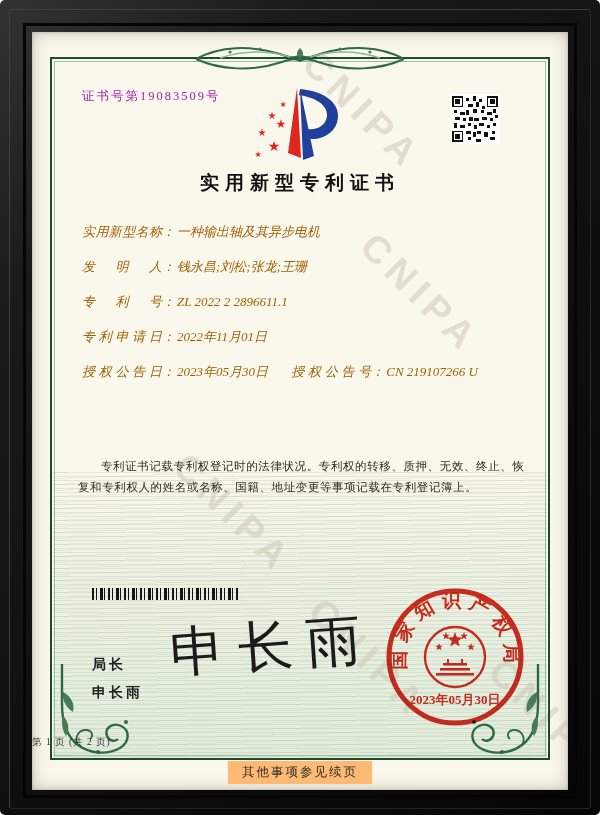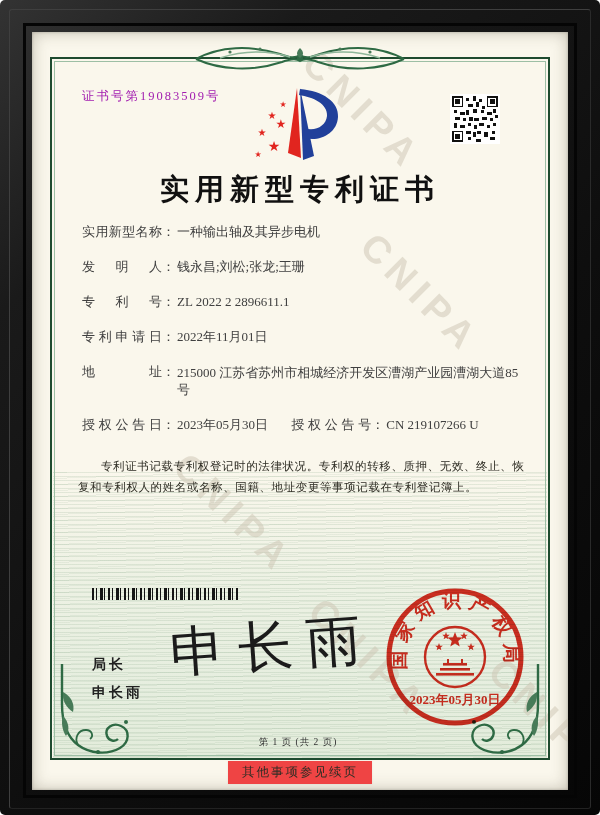--- a/index.html
+++ b/index.html
@@ -37,25 +37,25 @@
   .top-ornament { position:absolute; top:10px; left:50%; transform:translateX(-50%); }
   .corner-fl { position:absolute; bottom:34px; }
   .corner-left { left:24px; }
   .corner-right { right:24px; transform:scaleX(-1); }
 
   
   .cert-no { position:absolute; left:50px; top:56px; font-size:12.5px; letter-spacing:2px; color:#a21caf; }
   .logo { position:absolute; left:221px; top:50px; }
   .qr { position:absolute; left:418px; top:62px; background:#fff; padding:2px; }
 
-  .title { position:absolute; left:0; right:0; top:138px; text-align:center; font-size:29px; font-weight:bold;
+  .title { position:absolute; left:0; right:0; top:138px; text-align:center; font-size:19px; font-weight:bold;
            letter-spacing:6px; color:#101010; }
 
   
-  .fields { position:absolute; left:50px; top:192px; right:24px; font-size:13px; color:#404040; }
+  .fields { position:absolute; left:50px; top:192px; right:24px; font-size:13px; color:#a16207;font-style:italic; }
   .frow { margin-bottom:19px; line-height:16px; white-space:nowrap; }
   .flabel { display:inline-block; width:80px; text-align:justify; text-align-last:justify; vertical-align:top; }
   .fcolon { display:inline-block; width:15px; vertical-align:top; }
   .fvalue { display:inline-block; vertical-align:top; white-space:normal; }
   .fvalue-addr { width:346px; word-break:break-all; line-height:17px; }
   .pair2 { display:inline-block; margin-left:20px; }
 
   
   .legal { position:absolute; left:46px; right:34px; top:424px; font-size:11.5px; line-height:1.85;
            letter-spacing:.6px; color:#2e2d24; }
@@ -68,25 +68,25 @@
   .officer-role { position:absolute; left:60px; top:624px; font-family:Liberation Sans, sans-serif;
                   font-weight:bold; font-size:14px; letter-spacing:3px; color:#222; }
   .officer-name { position:absolute; left:60px; top:652px; font-family:"Liberation Sans","DejaVu Sans",sans-serif;
                   font-weight:bold; font-size:14px; letter-spacing:3px; color:#222; }
   .signature { position:absolute; left:138px; top:578px; font-size:55px; letter-spacing:13px; color:#1b1b1b;
                transform:rotate(-4deg); white-space:nowrap; }
 
   
   .seal { position:absolute; left:343px; top:545px; mix-blend-mode:multiply; opacity:.93; }
 
-  .page-info { position:absolute; left:0; right:4px; top:704px; text-align:center; font-size:9.5px;
+  .page-info { position:absolute; left:0; right:4px; top:704px; font-size:9.5px;
                letter-spacing:1px; color:#333; }
 
   .footer-strip { position:absolute; left:0; right:0; top:729px; height:28px; text-align:center; }
-  .footer-note { display:inline-block; background:#ef4444; padding:3px 14px; font-size:12.5px;
+  .footer-note { display:inline-block; background:#fdba74; padding:3px 14px; font-size:12.5px;
                  letter-spacing:2px; color:#2e2d24; box-shadow:0 0 2px rgba(0,0,0,.08); }
 </style>
 </head>
 <body>
 
 <div class="frame">
   <div class="frame-ridge1"></div>
   <div class="frame-ridge2"></div>
 </div>
 
@@ -204,23 +204,20 @@
     <div class="frow">
       <span class="flabel">发明人</span><span class="fcolon">：</span><span class="fvalue">钱永昌;刘松;张龙;王珊</span>
     </div>
     <div class="frow">
       <span class="flabel">专利号</span><span class="fcolon">：</span><span class="fvalue">ZL 2022 2 2896611.1</span>
     </div>
     <div class="frow">
       <span class="flabel">专利申请日</span><span class="fcolon">：</span><span class="fvalue">2022年11月01日</span>
     </div>
     <div class="frow">
-      <span class="flabel">地址</span><span class="fcolon">：</span><span class="fvalue fvalue-addr">215000 江苏省苏州市相城经济开发区漕湖产业园漕湖大道85号</span>
-    </div>
-    <div class="frow">
       <span class="flabel">授权公告日</span><span class="fcolon">：</span><span class="fvalue">2023年05月30日</span>
       <span class="pair2">
         <span class="flabel">授权公告号</span><span class="fcolon">：</span><span class="fvalue">CN 219107266 U</span>
       </span>
     </div>
   </div>
 
   <div class="legal">
     <p>专利证书记载专利权登记时的法律状况。专利权的转移、质押、无效、终止、恢复和专利权人的姓名或名称、国籍、地址变更等事项记载在专利登记簿上。</p>
   </div>

